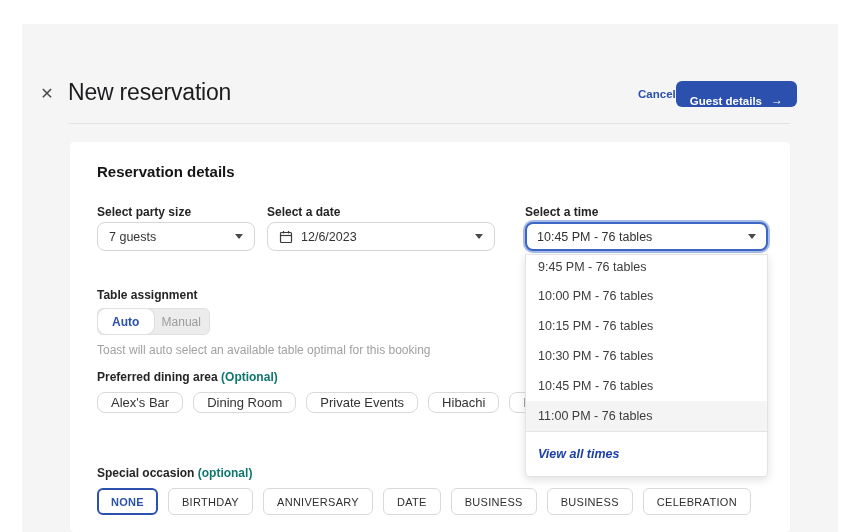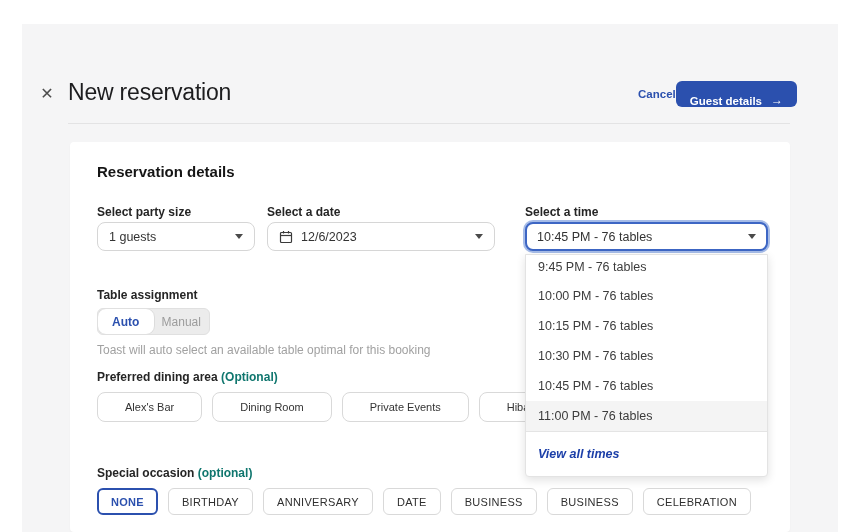--- a/index.html
+++ b/index.html
@@ -54,22 +54,22 @@
   
   .opt-label { position:absolute; left:27px; font-size:12px; color:#252525; }
   .opt-label .b { font-weight:700; }
   .opt-label .suffix { font-weight:700; color:#0f766e; }
   .dining-label { top:228px; }
   .occasion-label { top:324px; }
 
   
   .chip-row { position:absolute; left:27px; display:flex; gap:10px; }
   .dining-row { top:250px; }
-  .chip { height:30px; padding:0 27px; display:flex; align-items:center; background:#ffffff; border:1px solid #d9d9d9;
-          border-radius:8px; font-size:11px; color:#333333; cursor:pointer; white-space:nowrap;
+  .chip { height:21px; padding:0 13px; display:flex; align-items:center; background:#ffffff; border:1px solid #d9d9d9;
+          border-radius:8px; font-size:13px; color:#333333; cursor:pointer; white-space:nowrap;
           font-family:"Liberation Sans","DejaVu Sans",sans-serif; }
   .occasion-row { top:346px; }
   .chip-sm { height:27px; padding:0 13px; border-radius:6px; font-size:11px; letter-spacing:0.3px; color:#2f2f2f; }
   .chip-sm.selected { border:2px solid #2b50ae; color:#2b50ae; font-weight:700; padding:0 12px; }
 </style>
 </head>
 <body>
 
 <div class="page">
   <div class="gray-panel"></div>
@@ -83,21 +83,21 @@
       <span class="arrow">→</span>
     </button>
   </div>
   <div class="header-divider"></div>
 
   <div class="card">
     <h2 class="section-title">Reservation details</h2>
 
     <span class="field-label" style="left:27px;">Select party size</span>
     <div class="select-box" style="left:27px; width:158px;">
-      <span class="value">1 guests</span>
+      <span class="value">7 guests</span>
       <span class="chevron"></span>
     </div>
 
     <span class="field-label" style="left:197px;">Select a date</span>
     <div class="select-box" style="left:197px; width:228px;">
       <span class="cal-icon">
         <svg width="14" height="14" viewBox="0 0 14 14" fill="none" stroke="#3a3a3a" stroke-width="1.2">
           <rect x="1.5" y="2.5" width="11" height="10" rx="1"></rect>
           <line x1="1.5" y1="5.5" x2="12.5" y2="5.5"></line>
           <line x1="4.5" y1="1" x2="4.5" y2="3.5"></line>

